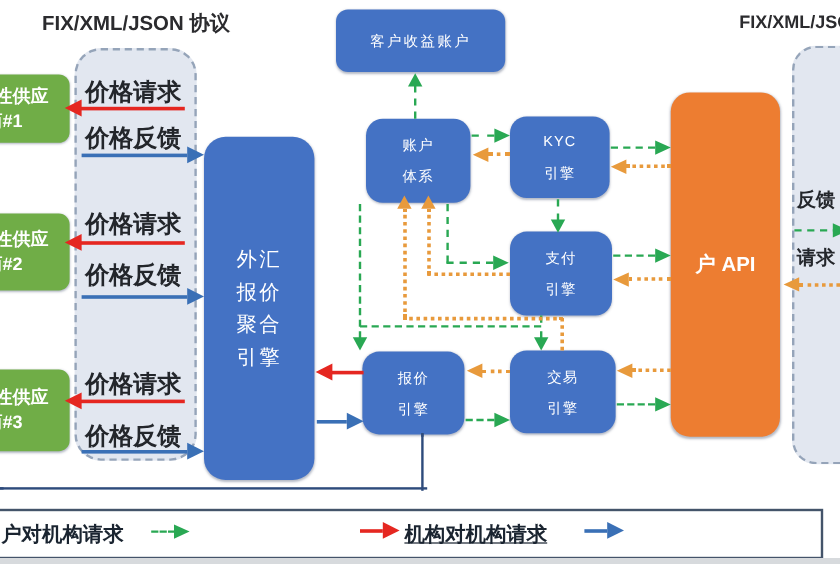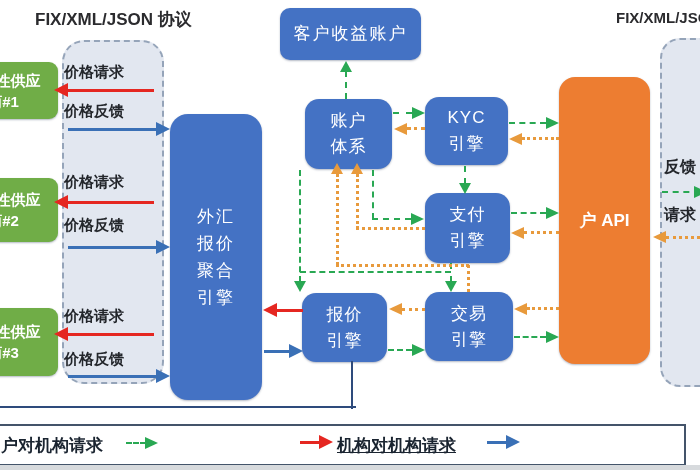--- a/index.html
+++ b/index.html
@@ -14,26 +14,26 @@
 
   
   .node{position:absolute;display:flex;flex-direction:column;align-items:center;justify-content:center;
         color:#fff;text-align:center;box-shadow:0 1px 2px rgba(40,55,90,.35);}
   .node .ln{white-space:nowrap;}
   .blue{background:var(--blue_box);}
   .green{background:var(--green_box);}
   .orange{background:var(--orange_box);}
 
   .provider{border-radius:9px;font-size:15px;font-weight:700;line-height:21px;padding:0 15px;box-sizing:border-box;}
-  .smallnode{border-radius:14px;font-size:17px;font-weight:500;line-height:26px;letter-spacing:1px;}
+  .smallnode{border-radius:14px;font-size:12px;font-weight:500;line-height:26px;letter-spacing:1px;}
   .bignode{border-radius:18px;font-size:17px;font-weight:400;line-height:27px;letter-spacing:2px;}
   .apinode{border-radius:16px;font-size:17px;font-weight:700;line-height:26px;}
 
   
-  .flowlbl{position:absolute;font-size:15px;font-weight:600;color:#23262b;white-space:nowrap;}
+  .flowlbl{position:absolute;font-size:20px;font-weight:600;color:#23262b;text-align:center;white-space:nowrap;}
   .sidelbl{position:absolute;font-size:16px;font-weight:600;color:#23262b;white-space:nowrap;}
 
   
   .hl{position:absolute;height:0;border-top:2px dashed currentColor;}
   .vl{position:absolute;width:0;border-left:2px dashed currentColor;}
   .hl.dot{border-top-style:dotted;border-top-width:3px;}
   .vl.dot{border-left-style:dotted;border-left-width:3px;}
   .hl.solid{border-top-style:solid;border-top-width:3px;}
   .nvs{border-color:var(--navy_line);border-top-style:solid;border-left-style:solid;}
 

